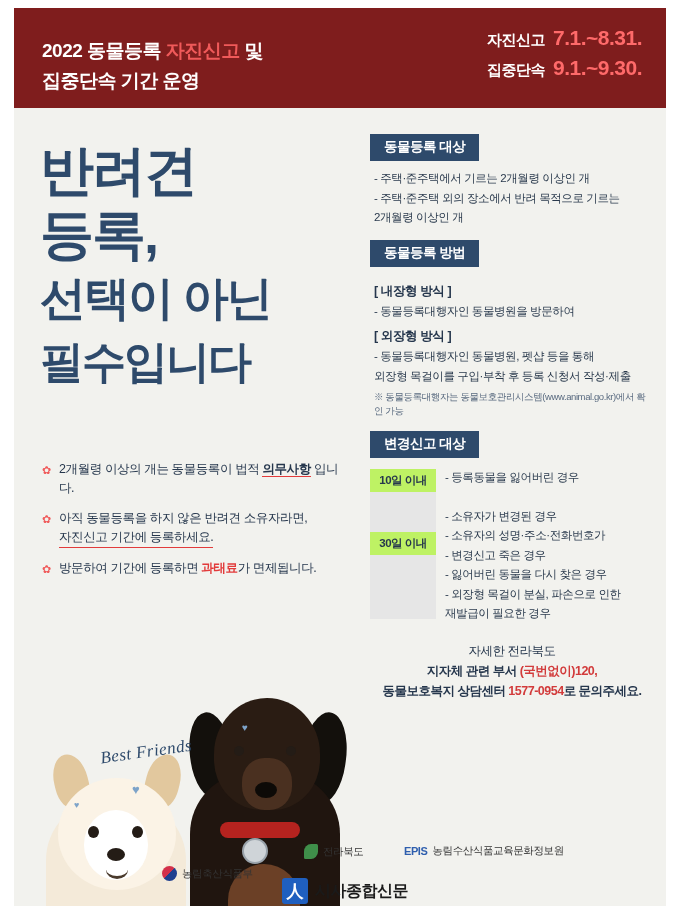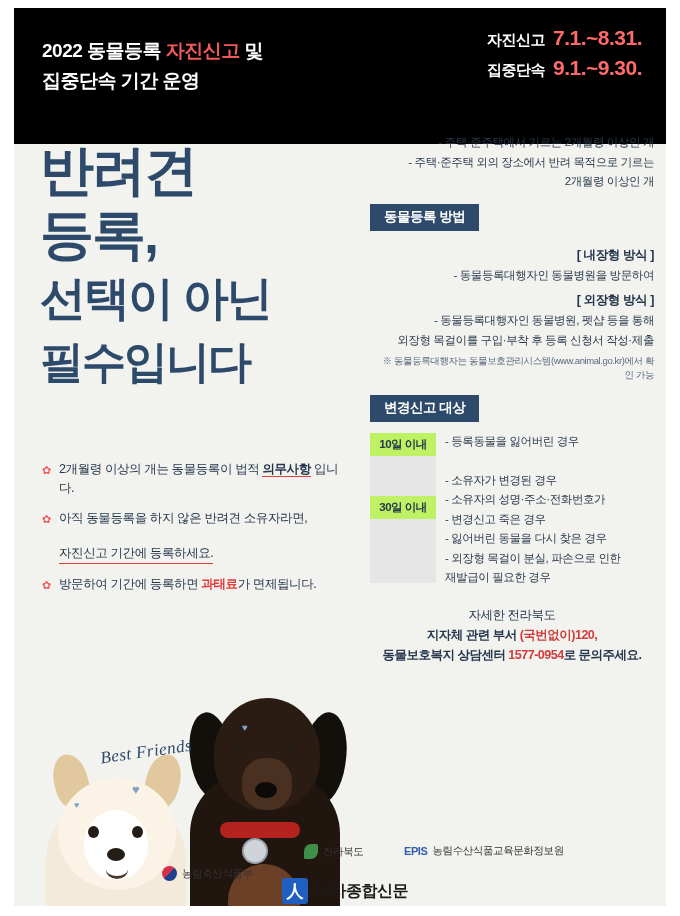--- a/index.html
+++ b/index.html
@@ -21,22 +21,22 @@
     width: 652px;
     height: 898px;
     background: #f2f2ee;
     overflow: hidden;
   }
   
   .header {
     position: absolute;
     left: 0; top: 0;
     width: 652px;
-    height: 136px;
-    background: #000000;
+    height: 100px;
+    background: #7f1d1d;
   }
   .header-left {
     position: absolute;
     left: 28px; top: 28px;
     width: 330px;
     color: #ffffff;
     font-size: 19px;
     font-weight: bold;
     line-height: 30px;
     letter-spacing: -0.5px;
@@ -281,21 +281,20 @@
   }
   .sec {
     margin-bottom: 13px;
   }
   .sec-body {
     font-size: 11.5px;
     color: #2a3a4d;
     line-height: 17.5px;
     letter-spacing: -0.4px;
     padding-left: 4px;
-    text-align: right;
   }
   .li {
     margin-bottom: 2px;
   }
   .sub-head {
     font-size: 12.5px;
     font-weight: bold;
     color: #26374d;
     margin: 7px 0 3px 0;
   }
@@ -444,21 +443,21 @@
     </div>
 
     <div class="bullets">
       <div class="bullet-row">
         <span class="paw">✿</span>
         <span>2개월령 이상의 개는 동물등록이 법적 </span><span class="bold underline-red">의무사항</span><span> 입니다.</span>
       </div>
       <div class="bullet-row">
         <span class="paw">✿</span>
         <span>아직 동물등록을 하지 않은 반려견 소유자라면,</span>
-        <div class="underline-red" style="display:inline-block;margin-top:16px;">자진신고 기간에 등록하세요.</div>
+        <div class="underline-red" style="display:inline-block;">자진신고 기간에 등록하세요.</div>
       </div>
       <div class="bullet-row">
         <span class="paw">✿</span>
         <span>방문하여 기간에 등록하면 </span><span class="red bold">과태료</span><span>가 면제됩니다.</span>
       </div>
     </div>
 
     <div class="photo">
 
       <div class="dach-ear-l"></div>
@@ -486,20 +485,21 @@
       <div class="bestfriends">Best Friends</div>
       <div class="heart h1">♥</div>
       <div class="heart h2">♥</div>
       <div class="heart h3">♥</div>
     </div>
   </div>
 
   <div class="right-col">
 
     <div class="sec">
+      <div class="sec-head">동물등록 대상</div>
       <div class="sec-body">
         <div class="li">- 주택·준주택에서 기르는 2개월령 이상인 개</div>
         <div class="li">- 주택·준주택 외의 장소에서 반려 목적으로 기르는</div>
         <div class="li">  2개월령 이상인 개</div>
       </div>
     </div>
 
     <div class="sec">
       <div class="sec-head">동물등록 방법</div>
       <div class="sec-body">

